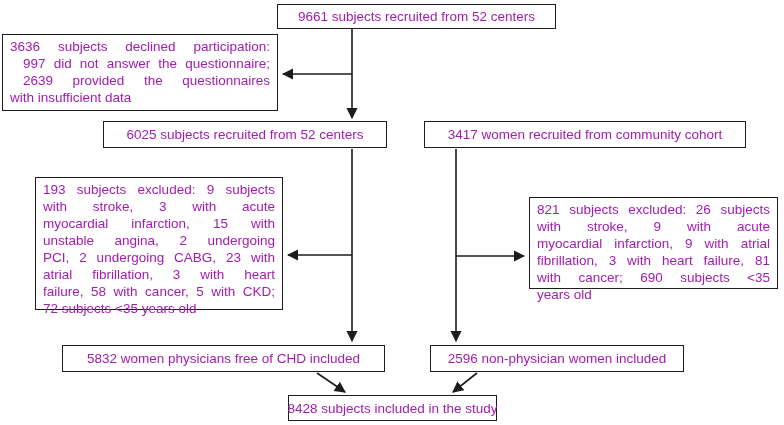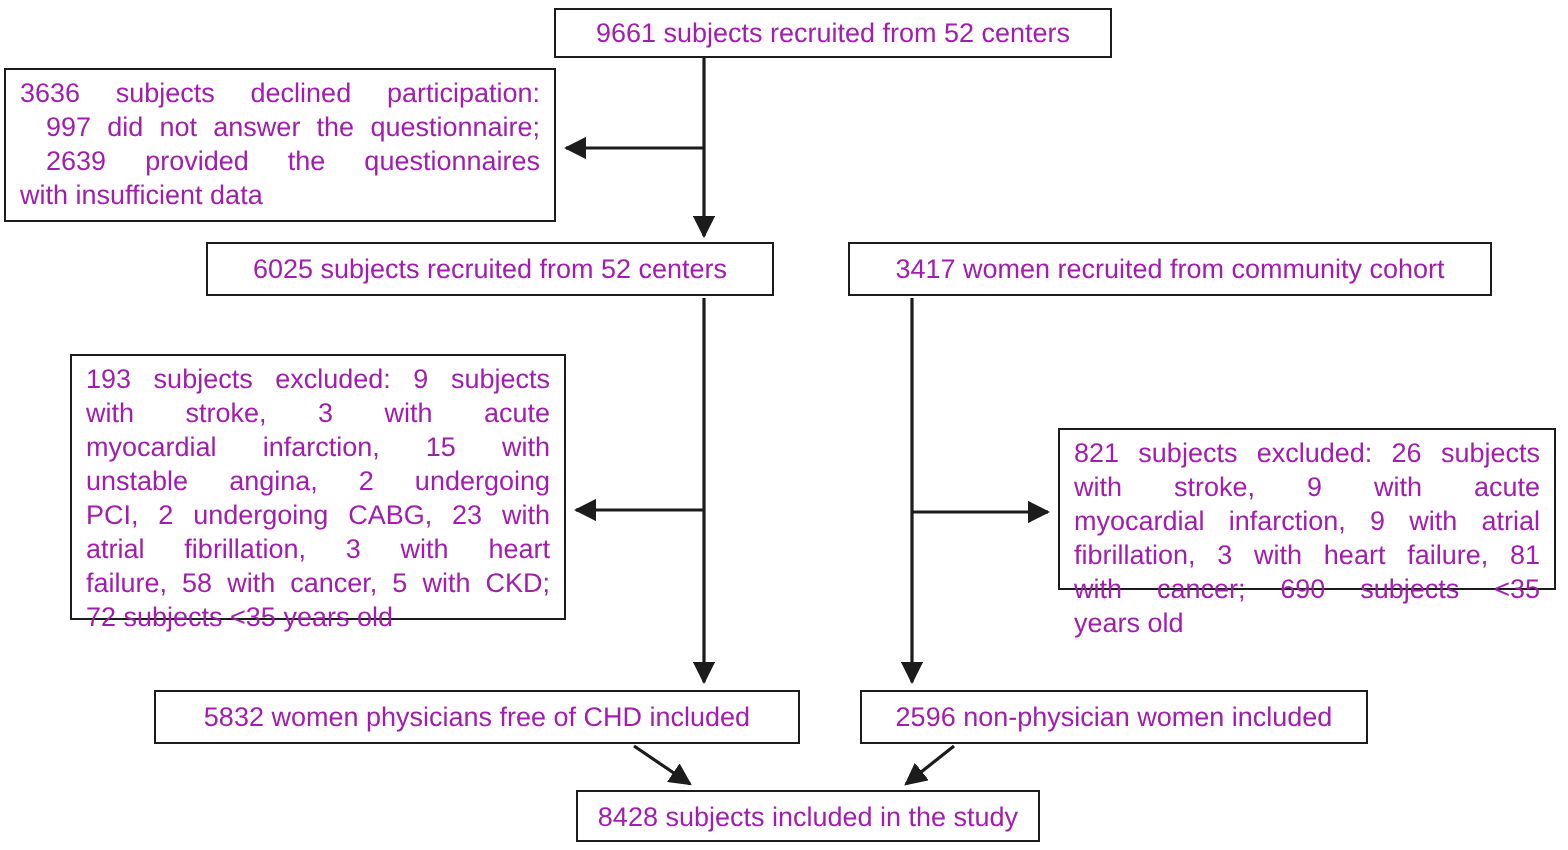--- a/index.html
+++ b/index.html
@@ -80,34 +80,34 @@
     <div class="line">193 subjects excluded: 9 subjects</div>
     <div class="line">with stroke, 3 with acute</div>
     <div class="line">myocardial infarction, 15 with</div>
     <div class="line">unstable angina, 2 undergoing</div>
     <div class="line">PCI, 2 undergoing CABG, 23 with</div>
     <div class="line">atrial fibrillation, 3 with heart</div>
     <div class="line">failure, 58 with cancer, 5 with CKD;</div>
     <div class="line">72 subjects &lt;35 years old</div>
   </div>
 
-  <div class="box multi" style="left:529px;top:214px;width:249px;height:81px;">
+  <div class="box multi" style="left:529px;top:197px;width:249px;height:92px;">
     <div class="line">821 subjects excluded: 26 subjects</div>
     <div class="line">with stroke, 9 with acute</div>
     <div class="line">myocardial infarction, 9 with atrial</div>
     <div class="line">fibrillation, 3 with heart failure, 81</div>
     <div class="line">with cancer; 690 subjects &lt;35</div>
     <div class="line">years old</div>
   </div>
 
-  <div class="box center" style="left:77px;top:345px;width:323px;height:27px;">
+  <div class="box center" style="left:62px;top:345px;width:323px;height:27px;">
     <span>5832 women physicians free of CHD included</span>
   </div>
 
   <div class="box center" style="left:430px;top:345px;width:254px;height:27px;">
     <span>2596 non-physician women included</span>
   </div>
 
-  <div class="box center" style="left:288px;top:395px;width:232px;height:26px;">
+  <div class="box center" style="left:288px;top:395px;width:209px;height:26px;">
     <span>8428 subjects included in the study</span>
   </div>
 
 </div>
 
 </body></html>

